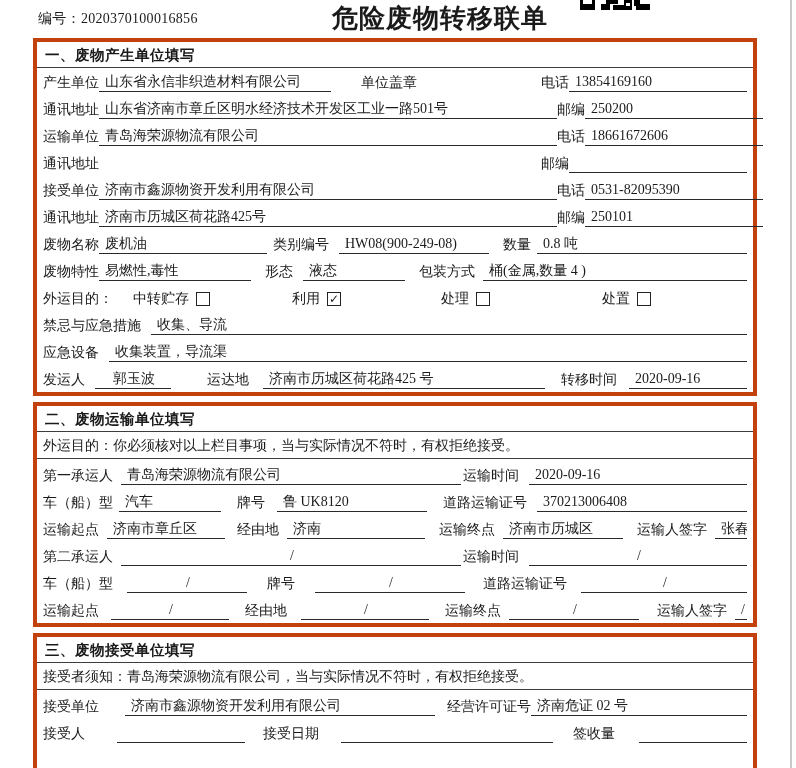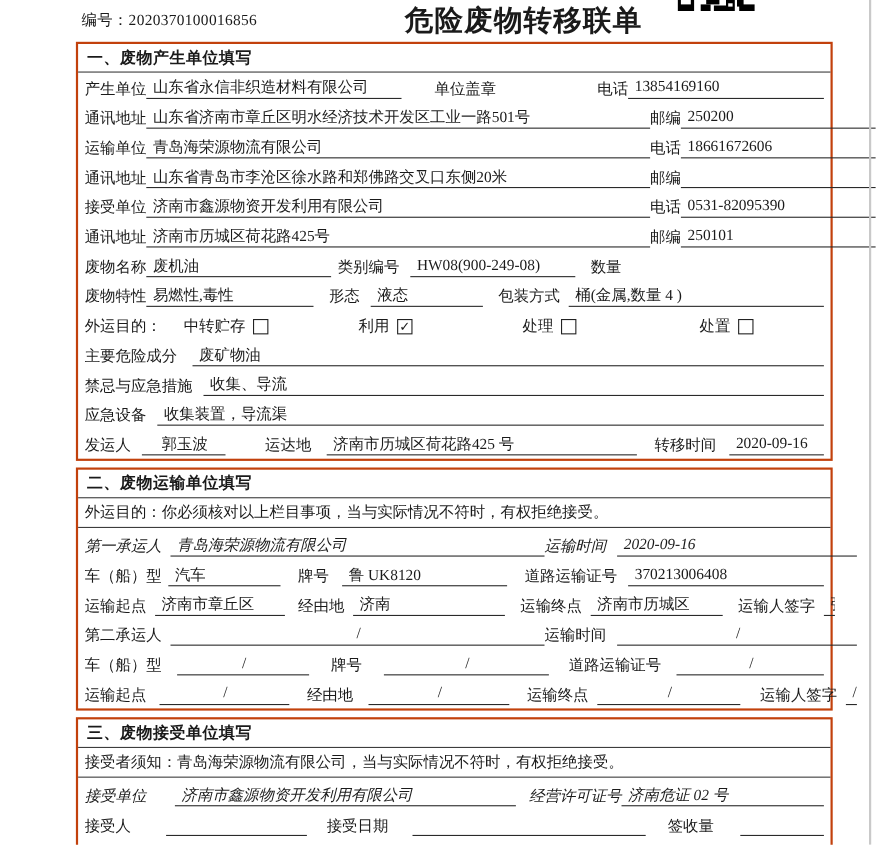--- a/index.html
+++ b/index.html
@@ -1,31 +1,31 @@
 <!DOCTYPE html>
 <html><head>
 <meta charset="utf-8">
 <style>
   html,body{margin:0;padding:0;background:#fff;}
   body{width:796px;height:768px;position:relative;overflow:hidden;
        font-family:"Liberation Serif","DejaVu Serif",serif;color:#1a1a1a;font-size:14px;}
-  .page{position:absolute;inset:0;padding-left:36px;}
+  .page{position:absolute;inset:0;}
   .page-edge{position:absolute;left:790px;top:0;width:2px;height:768px;background:#c9c9c9;}
   
   .hdr{position:relative;height:38px;}
   .serial{position:absolute;left:38px;top:10px;white-space:nowrap;letter-spacing:.3px;}
   .doc-title{position:absolute;left:90px;top:1px;width:700px;text-align:center;
              font-weight:bold;font-size:26px;letter-spacing:1px;}
   .qr{position:absolute;left:580px;top:0;}
   
-  .sec{margin:0 39px 6px 33px;border:2px solid #c2410c;background:#fff;}
+  .sec{margin:0 39px 6px 33px;border:4px solid #c2410c;background:#fff;}
   .sec-h{height:24px;line-height:24px;padding:1px 6px 0 8px;font-weight:bold;
          font-size:14.5px;border-bottom:1.5px solid #3d3d3d;letter-spacing:.5px;}
   .row{display:flex;align-items:flex-end;height:24px;padding:0 6px 3px 6px;}
-  .row.tall{height:26px;font-style:italic;}
+  .row.tall{height:26px;}
   .notice{height:25px;line-height:25px;padding:1px 6px 0 6px;border-bottom:1.5px solid #3d3d3d;}
   .lbl{white-space:nowrap;flex:none;text-align:center;}
   .val{border-bottom:1px solid #2a2a2a;padding:0 4px 0 6px;white-space:nowrap;
        overflow:hidden;flex:none;min-height:17px;}
   .val.fill{flex:1;}
   .val.ctr{text-align:center;}
   .ml-a{margin-left:auto;}
   
   .opt{display:inline-flex;align-items:flex-end;white-space:nowrap;flex:none;}
   .cb{display:inline-flex;align-items:center;justify-content:center;width:12px;height:12px;
@@ -75,21 +75,20 @@
 
     <div class="row">
       <span class="lbl">运输单位</span>
       <span class="val" style="width:448px">青岛海荣源物流有限公司</span>
       <span class="lbl ml-a">电话</span>
       <span class="val" style="width:168px">18661672606</span>
     </div>
 
     <div class="row">
       <span class="lbl">通讯地址</span>
-      <span class="val" style="width:448px">山东省青岛市李沧区徐水路和郑佛路交叉口东侧20米</span>
       <span class="lbl ml-a">邮编</span>
       <span class="val" style="width:168px"></span>
     </div>
 
     <div class="row">
       <span class="lbl">接受单位</span>
       <span class="val" style="width:448px">济南市鑫源物资开发利用有限公司</span>
       <span class="lbl ml-a">电话</span>
       <span class="val" style="width:168px">0531-82095390</span>
     </div>
@@ -100,20 +99,21 @@
       <span class="lbl ml-a">邮编</span>
       <span class="val" style="width:168px">250101</span>
     </div>
 
     <div class="row">
       <span class="lbl">废物名称</span>
       <span class="val" style="width:158px">废机油</span>
       <span class="lbl" style="margin-left:6px">类别编号</span>
       <span class="val" style="width:140px;margin-left:10px">HW08(900-249-08)</span>
       <span class="lbl" style="margin-left:14px">数量</span>
+      <span class="val fill" style="margin-left:6px">0.8 吨</span>
     </div>
 
     <div class="row">
       <span class="lbl">废物特性</span>
       <span class="val" style="width:142px">易燃性,毒性</span>
       <span class="lbl" style="margin-left:14px">形态</span>
       <span class="val" style="width:92px;margin-left:10px">液态</span>
       <span class="lbl" style="margin-left:14px">包装方式</span>
       <span class="val fill" style="margin-left:8px">桶(金属,数量 4 )</span>
     </div>
@@ -139,24 +139,20 @@
           </span>
       </span>
       <span class="opt" style="margin-left:112px">
         <span class="lbl">处置</span>
         <span class="cb">
             <i></i>
           </span>
       </span>
     </div>
 
-    <div class="row">
-      <span class="lbl">主要危险成分</span>
-      <span class="val fill" style="margin-left:14px">废矿物油</span>
-    </div>
 
     <div class="row">
       <span class="lbl">禁忌与应急措施</span>
       <span class="val fill" style="margin-left:10px">收集、导流</span>
     </div>
 
     <div class="row">
       <span class="lbl">应急设备</span>
       <span class="val fill" style="margin-left:10px">收集装置，导流渠</span>
     </div>

